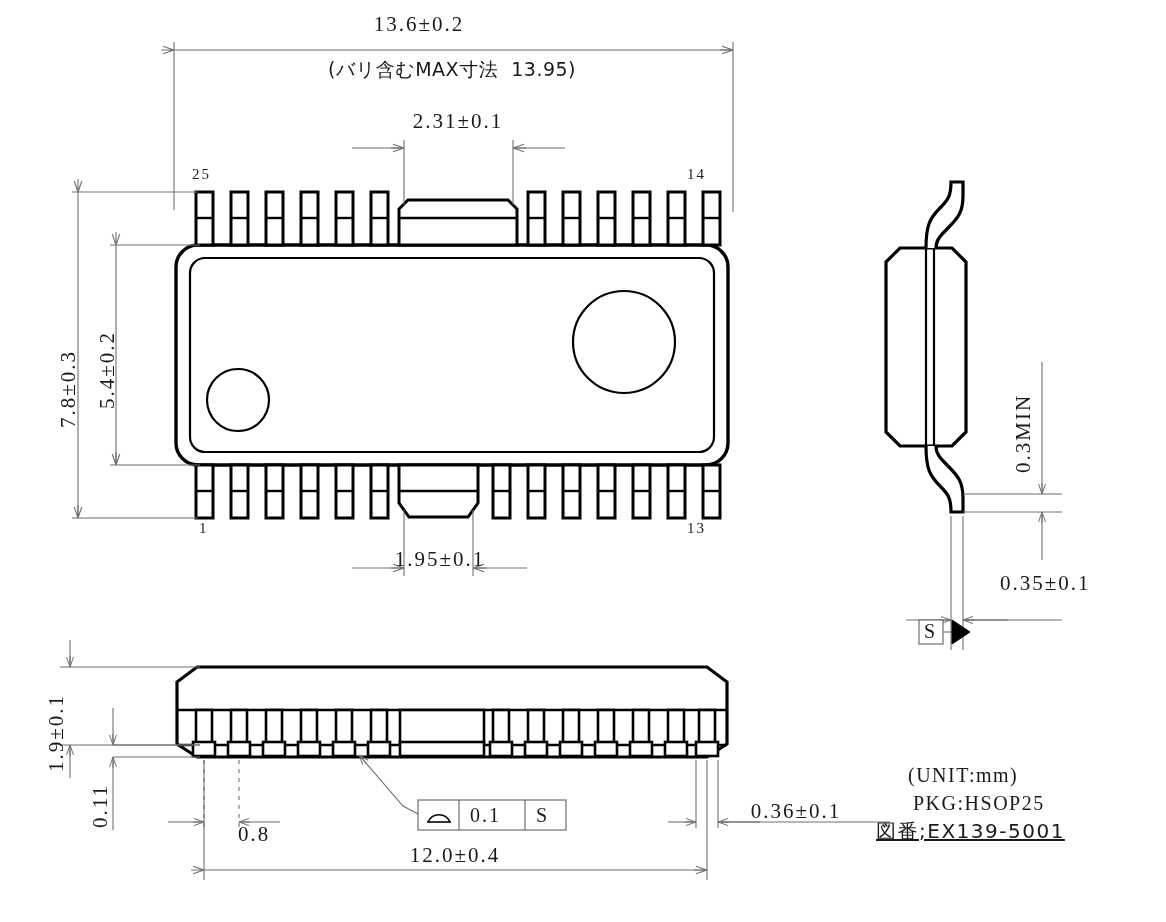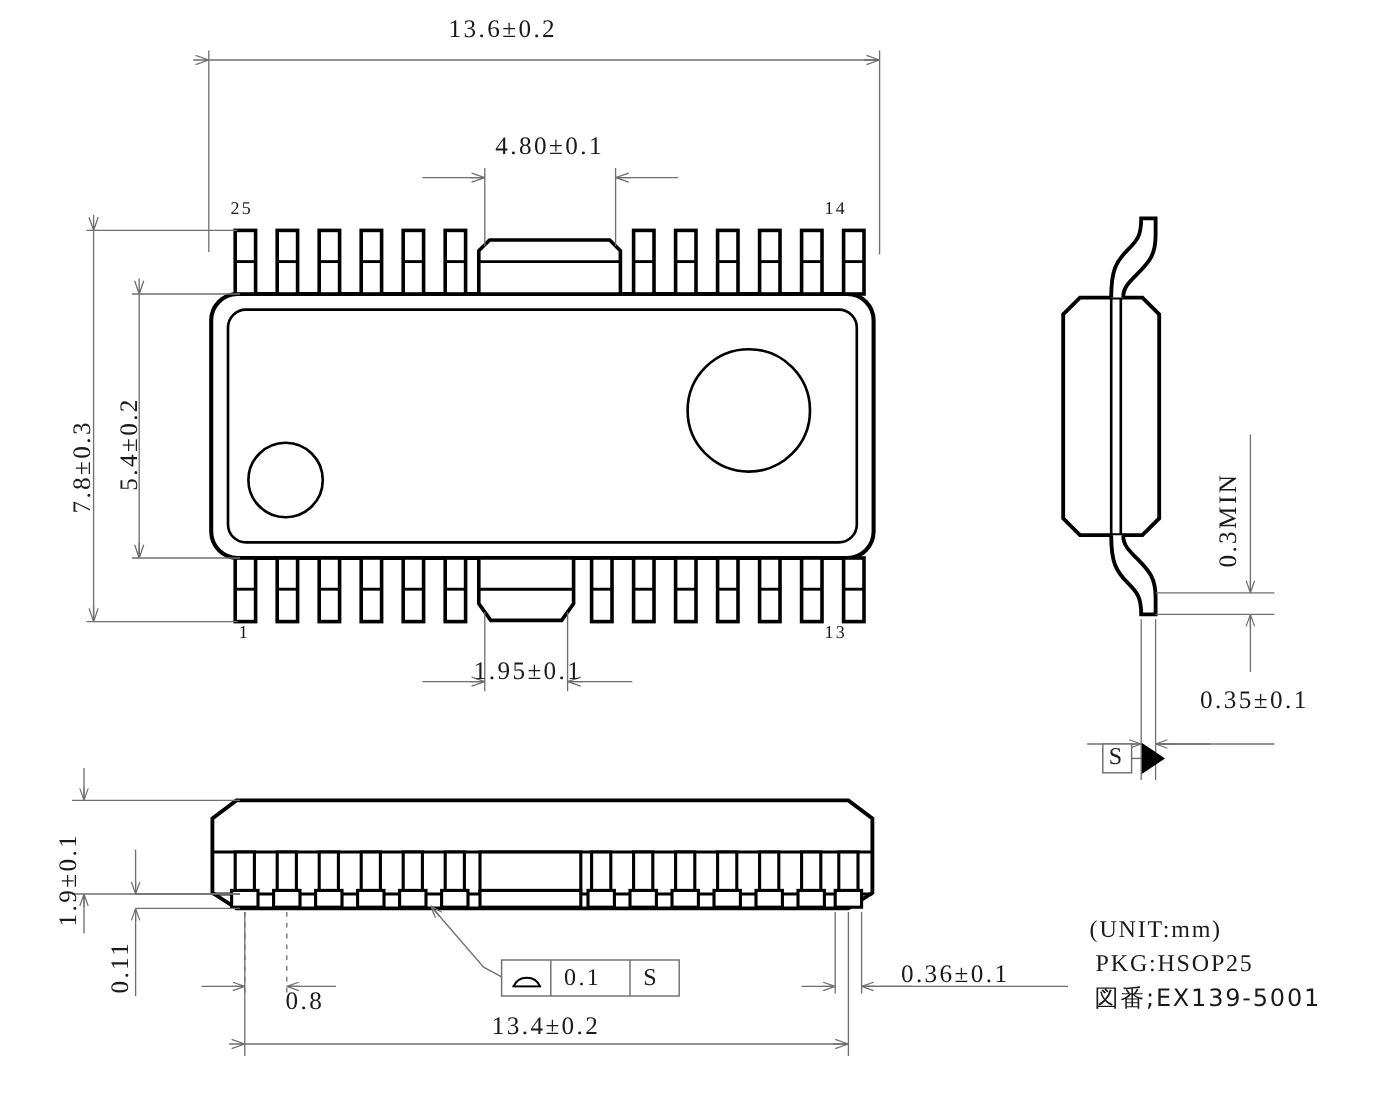--- a/index.html
+++ b/index.html
@@ -304,22 +304,23 @@
       <line x1="459" y1="800" x2="459" y2="830" stroke="#6f6f6f" stroke-width="1.2"></line>
       <line x1="525" y1="800" x2="525" y2="830" stroke="#6f6f6f" stroke-width="1.2"></line>
 
       <path d="M428,822 A12,12 0 0 1 450,822" fill="none" stroke="#000000" stroke-width="1.6"></path>
       <line x1="427" y1="822" x2="451" y2="822" stroke="#000000" stroke-width="1.6"></line>
     </g>
   </svg>
 
   <div class="lbl dim-text" style="left:419px; top:14px; transform:translateX(-50%);">13.6±0.2</div>
 
-
-  <div class="lbl dim-text" style="left:458px; top:111px; transform:translateX(-50%);">4.80±0.1</div>
+  <div class="lbl jp-text" style="left:452px; top:60px; transform:translateX(-50%);">(バリ含むMAX寸法  13.95)</div>
+
+  <div class="lbl dim-text" style="left:458px; top:111px; transform:translateX(-50%);">2.31±0.1</div>
 
   <div class="lbl dim-text" style="left:440px; top:549px; transform:translateX(-50%);">1.95±0.1</div>
 
   <div class="lbl dim-text rot90" style="left:58px; top:428px;">7.8±0.3</div>
 
   <div class="lbl dim-text rot90" style="left:97px; top:409px;">5.4±0.2</div>
 
   <div class="lbl pin-text" style="left:192px; top:167px;">25</div>
   <div class="lbl pin-text" style="left:687px; top:167px;text-align:center;">14</div>
   <div class="lbl pin-text" style="left:199px; top:521px;">1</div>
@@ -332,22 +333,22 @@
   <div class="lbl fcf-text" style="left:924px; top:621px;">S</div>
 
   <div class="lbl dim-text rot90" style="left:46px; top:772px;">1.9±0.1</div>
 
   <div class="lbl dim-text rot90" style="left:90px; top:828px;">0.11</div>
 
   <div class="lbl dim-text" style="left:254px; top:801px; transform:translateX(-50%);margin-top:23px;">0.8</div>
 
   <div class="lbl dim-text" style="left:796px; top:801px; transform:translateX(-50%);">0.36±0.1</div>
 
-  <div class="lbl dim-text" style="left:455px; top:845px; transform:translateX(-50%);">13.4±0.2</div>
+  <div class="lbl dim-text" style="left:455px; top:845px; transform:translateX(-50%);">12.0±0.4</div>
 
   <div class="lbl fcf-text" style="left:470px; top:805px;">0.1</div>
   <div class="lbl fcf-text" style="left:536px; top:805px;">S</div>
 
   <div class="lbl mix-text" style="left:908px; top:765px;">(UNIT:mm)</div>
   <div class="lbl mix-text" style="left:913px; top:793px;">PKG:HSOP25</div>
-  <div class="lbl mix-text" style="left:912px; top:821px; font-family:'DejaVu Sans', sans-serif;">図番;EX139-5001</div>
+  <div class="lbl mix-text" style="left:876px; top:821px; font-family:'DejaVu Sans', sans-serif;text-decoration:underline;">図番;EX139-5001</div>
 
 </div>
 
 </body></html>

